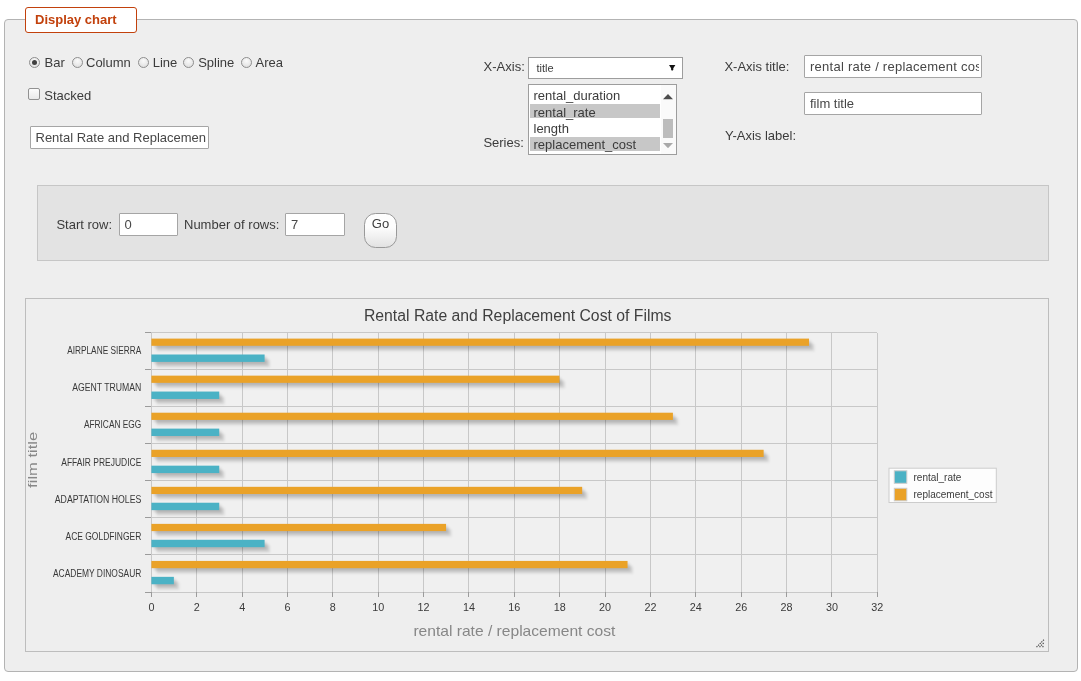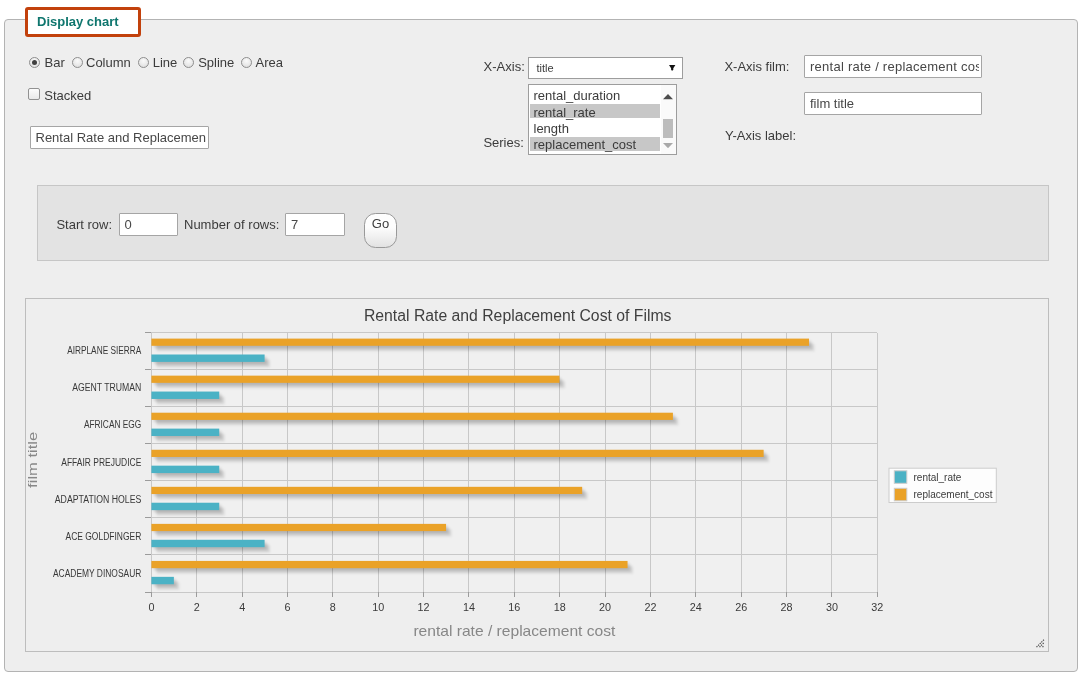--- a/index.html
+++ b/index.html
@@ -1,19 +1,19 @@
 <!DOCTYPE html>
 <html><head>
 <meta charset="utf-8">
 <style>
   html,body{margin:0;padding:0;}
   body{width:1081px;height:681px;background:#ffffff;font-family:"Liberation Sans",sans-serif;position:relative;overflow:hidden;}
   .lbl{position:absolute;font-size:13px;line-height:13px;color:#3b3b3b;white-space:nowrap;}
   .fieldset{position:absolute;left:4px;top:19px;width:1072px;height:651px;background:#eeeeee;border:1px solid #b3b3b3;border-radius:4px;}
-  .legendbox{position:absolute;left:25px;top:7px;width:101px;height:24px;background:#ffffff;border:3px solid #c2410c;border-radius:3px;font-size:13px;font-weight:bold;color:#0f766e;line-height:24px;padding-left:9px;}
+  .legendbox{position:absolute;left:25px;top:7px;width:101px;height:24px;background:#ffffff;border:1px solid #c2410c;border-radius:3px;font-size:13px;font-weight:bold;color:#c2410c;line-height:24px;padding-left:9px;}
   .radio{position:absolute;width:9px;height:9px;border:1px solid #8e8e8e;border-radius:50%;background:radial-gradient(circle at 50% 32%,#fafafa 0%,#e9e9e9 55%,#d8d8d8 100%);}
   .radio.sel::after{content:"";position:absolute;left:2px;top:2px;width:5px;height:5px;border-radius:50%;background:#3f3f3f;}
   .checkbox{position:absolute;width:10px;height:10px;border:1px solid #919191;border-radius:2px;background:linear-gradient(#fcfcfc,#e9e9e9);}
   input.txt{position:absolute;box-sizing:border-box;border:1px solid #a5a5a5;background:#ffffff;font-family:"Liberation Sans",sans-serif;font-size:13px;color:#474747;padding:0 2px 0 5px;margin:0;outline:none;border-radius:1px;}
   .panel{position:absolute;left:36.5px;top:185px;width:1012px;height:76px;background:#e3e3e3;border:1px solid #c6c6c6;box-sizing:border-box;}
   .gobtn{position:absolute;left:364px;top:213px;width:33px;height:35px;box-sizing:border-box;border:1px solid #999999;border-radius:11.5px;background:linear-gradient(#fdfdfd 40%,#e2e2e2);font-size:13px;color:#3c3c3c;text-align:center;line-height:20.5px;}
   .chartbox{position:absolute;left:25px;top:298px;width:1023.5px;height:354px;box-sizing:border-box;border:1px solid #bdbdbd;background:#eeeeee;}
   .selbox{position:absolute;box-sizing:border-box;background:#ffffff;border:1px solid #9d9d9d;}
 </style>
 </head>
@@ -54,21 +54,21 @@
         <path d="M0 5.2 L10 5.2 L5 0 Z" fill="#4d4d4d"></path>
       </svg>
     <div style="position:absolute;left:2px;top:34.2px;width:10.5px;height:19.2px;background:#bcbcbc;"></div>
     <svg style="position:absolute;left:2.5px;top:57.5px;" width="10" height="5.5">
         <path d="M0 0 L10 0 L5 5.2 Z" fill="#a9a9a9"></path>
       </svg>
   </div>
 </div>
 <div class="lbl" style="left:483.4px;top:136.1px;">Series:</div>
 
-<div class="lbl" style="left:724.4px;top:59.7px;">X-Axis film:</div>
+<div class="lbl" style="left:724.4px;top:59.7px;">X-Axis title:</div>
 <input class="txt" style="left: 804px; top: 55px; width: 177.5px; height: 23px; letter-spacing: 0.25px;" value="rental rate / replacement cost">
 <div class="lbl" style="left:725px;top:96.8px;margin-top:32px;">Y-Axis label:</div>
 <input class="txt" style="left: 804px; top: 92px; width: 177.5px; height: 23px;" value="film title">
 
 <div class="panel"></div>
 <div class="lbl" style="left:56.4px;top:217.8px;">Start row:</div>
 <input class="txt" style="left: 118.5px; top: 213px; width: 59.5px; height: 23px;" value="0">
 <div class="lbl" style="left:184px;top:217.8px;">Number of rows:</div>
 <input class="txt" style="left: 285px; top: 213px; width: 59.5px; height: 23px;" value="7">
 <div class="gobtn">Go</div>

